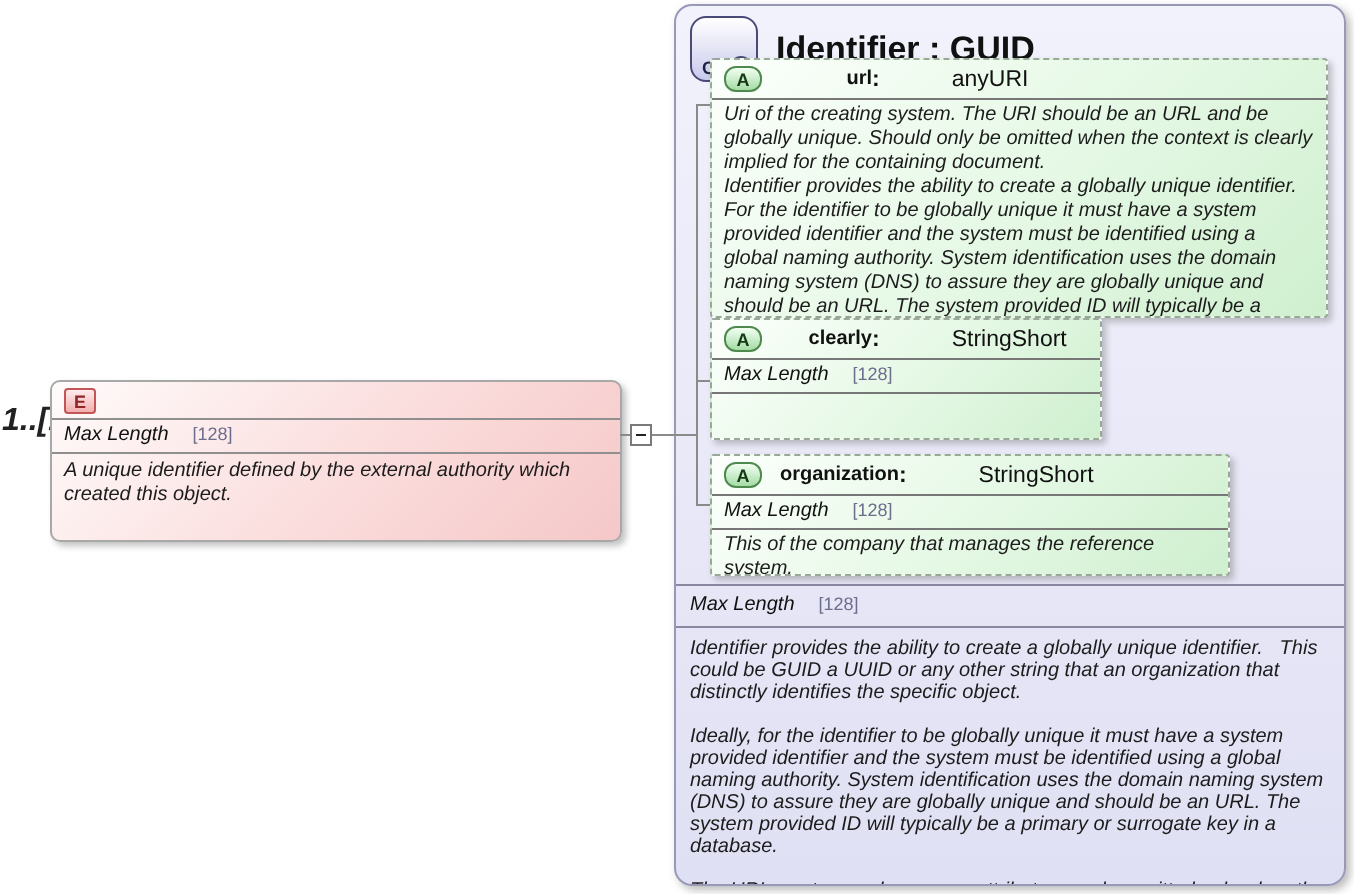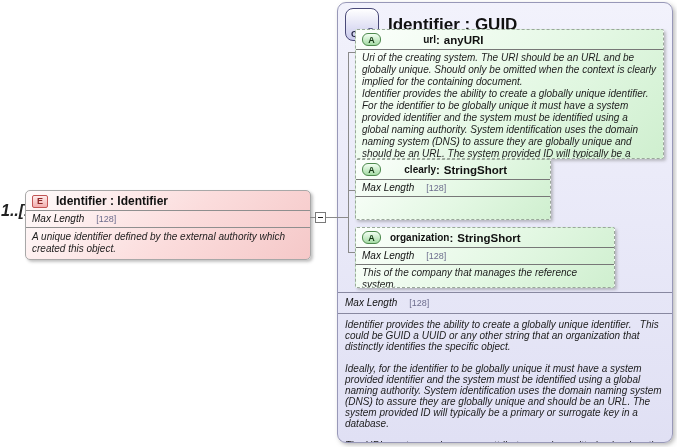--- a/index.html
+++ b/index.html
@@ -30,21 +30,21 @@
     display:flex; align-items:center; justify-content:center; margin-right:8px;
   }
   .eb-title { font-weight:bold; font-size:12px; color:#111111; white-space:nowrap; }
   .facet-row {
     border-top:1px solid #8f8f8f; border-bottom:1px solid #8f8f8f;
     padding:2px 6px 3px; font-size:10px; display:flex; align-items:baseline;
   }
   .facet-name { font-style:italic; color:#111111;text-align:center; }
   .facet-val  { color:#6d6d8d; font-size:9px; margin-left:12px; }
   .eb-desc {
-    padding:3px 6px 5px; font-style:italic; font-size:10px;
+    padding:3px 6px 17px; font-style:italic; font-size:10px;
     line-height:11.5px; color:#1c1c1c; white-space:pre-wrap;
   }
 
   
   .ct-panel {
     position:absolute; left:337px; top:2px; width:336px; height:441px;
     box-sizing:border-box;
     border:1px solid #9898b8; border-radius:9px;
     background:linear-gradient(#f2f2fc,#e0e0f4);
     box-shadow:2px 2px 4px rgba(120,120,120,.5);
@@ -80,21 +80,21 @@
   .attr-header { display:flex; align-items:center; padding:3px 6px; border-bottom:1px solid #777777; }
   .badge-a {
     width:19px; height:13px; flex:none; box-sizing:border-box;
     border:1px solid #4e8a4e; border-radius:6px;
     background:linear-gradient(#f2fff2,#a5dba5);
     color:#143814; font-weight:bold; font-size:9px;
     display:flex; align-items:center; justify-content:center; margin-right:9px;
   }
   .attr-name { font-weight:bold; font-size:10px; min-width:46px; display:inline-block; color:#111111;text-align:right; }
   .attr-sep  { font-weight:bold; font-size:11.5px; margin-right:4px; color:#111111; }
-  .attr-type { font-weight:bold; font-size:11.5px; color:#111111; white-space:nowrap; }
+  .attr-type { font-weight:normal; font-size:11.5px; color:#111111; white-space:nowrap;margin-left:32px; }
   .attr-facet {
     padding:2px 6px 3px; border-bottom:1px solid #777777;
     font-size:10px; display:flex; align-items:baseline;
   }
   .attr-desc {
     padding:2px 6px; font-style:italic; font-size:10px;
     line-height:12px; color:#1c1c1c; white-space:pre-wrap;
   }
 
   
@@ -126,21 +126,20 @@
 </head>
 <body>
 
 <div class="canvas">
 
   <div class="occurs">1..[1]</div>
 
   <div class="element-box">
     <div class="eb-header">
       <span class="badge-e">E</span>
-      <span class="eb-title">Identifier : Identifier</span>
     </div>
     <div class="facet-row">
       <span class="facet-name">Max Length</span>
       <span class="facet-val">[128]</span>
     </div>
     <div class="eb-desc">A unique identifier defined by the external authority which created this object.</div>
   </div>
 
   <div class="ct-panel">
     <div class="ct-header">

